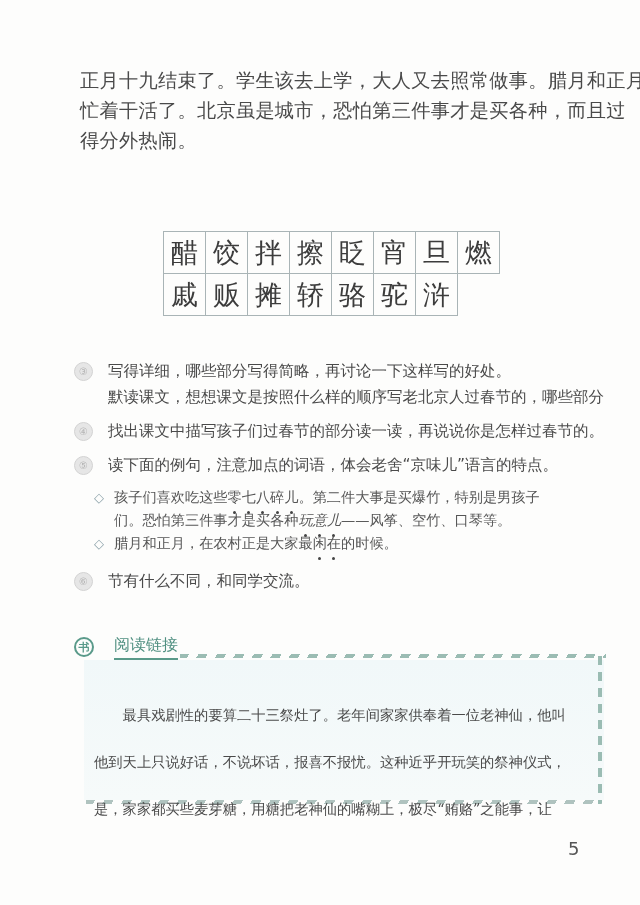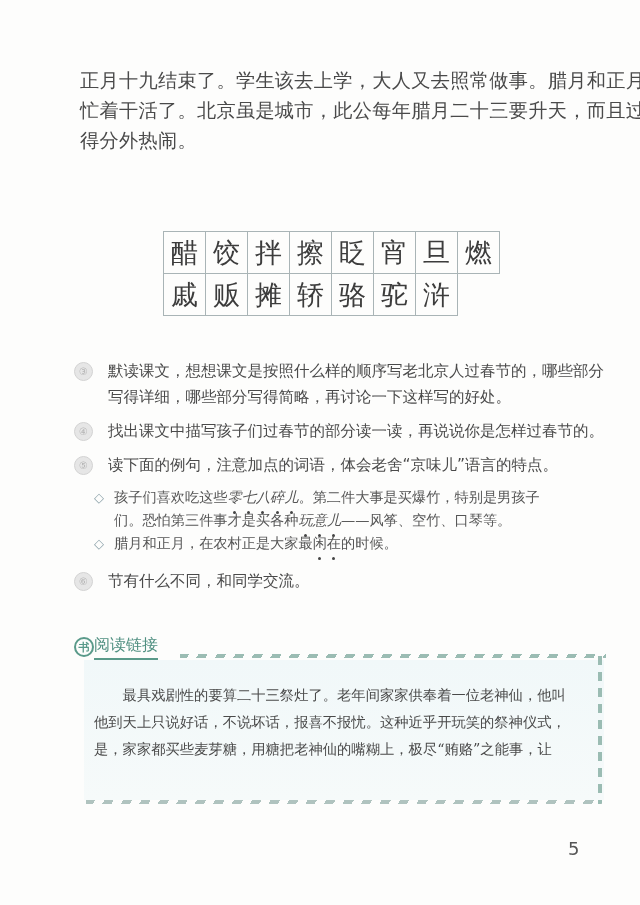--- a/index.html
+++ b/index.html
@@ -67,21 +67,21 @@
     position: absolute; left: 74px; top: 634px; height: 26px;
     display: flex; align-items: center;
   }
   .reading-icon {
     width: 20px; height: 20px; border-radius: 50%;
     border: 2px solid #5a9a8a; box-sizing: border-box;
     display: flex; align-items: center; justify-content: center;
     color: #5a9a8a; font-size: 11px; font-weight: bold;
   }
   .reading-title {
-    margin-left: 0; font-family: "DejaVu Sans", "Liberation Sans", sans-serif;
+    margin-left: 20px; font-family: "DejaVu Sans", "Liberation Sans", sans-serif;
     font-size: 16px; color: #4f8f80; padding-bottom: 2px;
     border-bottom: 2px solid #5a9a8a;
   }
   .reading-box {
     position: absolute; left: 84px; top: 660px; width: 520px; height: 140px;
     background: linear-gradient(180deg, #f1f8f9 0%, #f6fafa 100%);
   }
   .dash-top {
     position: absolute; left: 180px; top: 654px; width: 426px; height: 4px;
     background: repeating-linear-gradient(120deg, #9bbcb3 0 8px, transparent 8px 16px);
@@ -92,35 +92,35 @@
   }
   .dash-bottom {
     position: absolute; left: 86px; top: 800px; width: 516px; height: 4px;
     background: repeating-linear-gradient(120deg, #b0c3bf 0 8px, transparent 8px 16px);
   }
   .reading-text {
     position: absolute; left: 94px; top: 682px; width: 500px;
     font-family: "DejaVu Serif", "Liberation Serif", serif;
     font-size: 14.3px; line-height: 27px; color: #4a4a4a;
   }
-  .reading-text div { white-space: nowrap; }
+  .reading-text div { white-space: nowrap; margin-top: 20px; }
   .page-number {
     position: absolute; left: 568px; top: 838px;
     font-family: "DejaVu Sans", "Liberation Sans", sans-serif;
     font-size: 18px; color: #555;
   }
 </style>
 </head>
 <body>
 
 <div class="page">
 
   <div class="para">
     <div>正月十九结束了。学生该去上学，大人又去照常做事。腊月和正月，</div>
-    <div>忙着干活了。北京虽是城市，此公每年腊月二十三要升天，而且过</div>
+    <div>忙着干活了。北京虽是城市，恐怕第三件事才是买各种，而且过</div>
     <div>得分外热闹。</div>
   </div>
 
   <table class="char-table">
     <tbody>
         <tr>
       <td>醋</td>
       <td>饺</td>
       <td>拌</td>
       <td>擦</td>
@@ -138,37 +138,37 @@
       <td>驼</td>
       <td>浒</td>
       <td class="empty"></td>
     </tr>
   </tbody>
     </table>
 
   <div class="questions">
     <div class="q q1">
       <span class="q-num">③</span>
+      <div class="line">写得详细，哪些部分写得简略，再讨论一下这样写的好处。</div>
       <div class="line">默读课文，想想课文是按照什么样的顺序写老北京人过春节的，哪些部分</div>
-      <div class="line">写得详细，哪些部分写得简略，再讨论一下这样写的好处。</div>
     </div>
     <div class="q q2">
       <span class="q-num">④</span>
       <div class="line">找出课文中描写孩子们过春节的部分读一读，再说说你是怎样过春节的。</div>
     </div>
     <div class="q q3">
       <span class="q-num">⑤</span>
       <div class="line">读下面的例句，注意加点的词语，体会老舍“京味儿”语言的特点。</div>
     </div>
   </div>
 
   <div class="examples">
     <div class="ex">
       <span class="diamond">◇</span>
-      <span>孩子们喜欢吃这些</span><span class="dot-group"><span class="" style="display: inline; font-style: italic;"><span class="dot">零</span><span class="dot">七</span><span class="dot">八</span><span class="dot">碎</span><span class="dot">儿</span></span></span><span>。第二件大事是买爆竹，特别是男孩子</span>
+      <span>孩子们喜欢吃这些</span><span class="dot-group"><span class="" style="display: inline;"><span class="dot">零</span><span class="dot">七</span><span class="dot">八</span><span class="dot">碎</span><span class="dot">儿</span></span></span><span>。第二件大事是买爆竹，特别是男孩子</span>
     </div>
     <div class="ex">
       <span>们。恐怕第三件事才是买各种</span><span class="" style="display: inline; font-style: italic;"><span class="dot">玩</span><span class="dot">意</span><span class="dot">儿</span></span><span>——风筝、空竹、口琴等。</span>
     </div>
     <div class="ex">
       <span class="diamond">◇</span>
       <span>腊月和正月，在农村正是大家最</span><span class="" style="display: inline;"><span class="dot">闲</span><span class="dot">在</span></span><span>的时候。</span>
     </div>
   </div>
 

